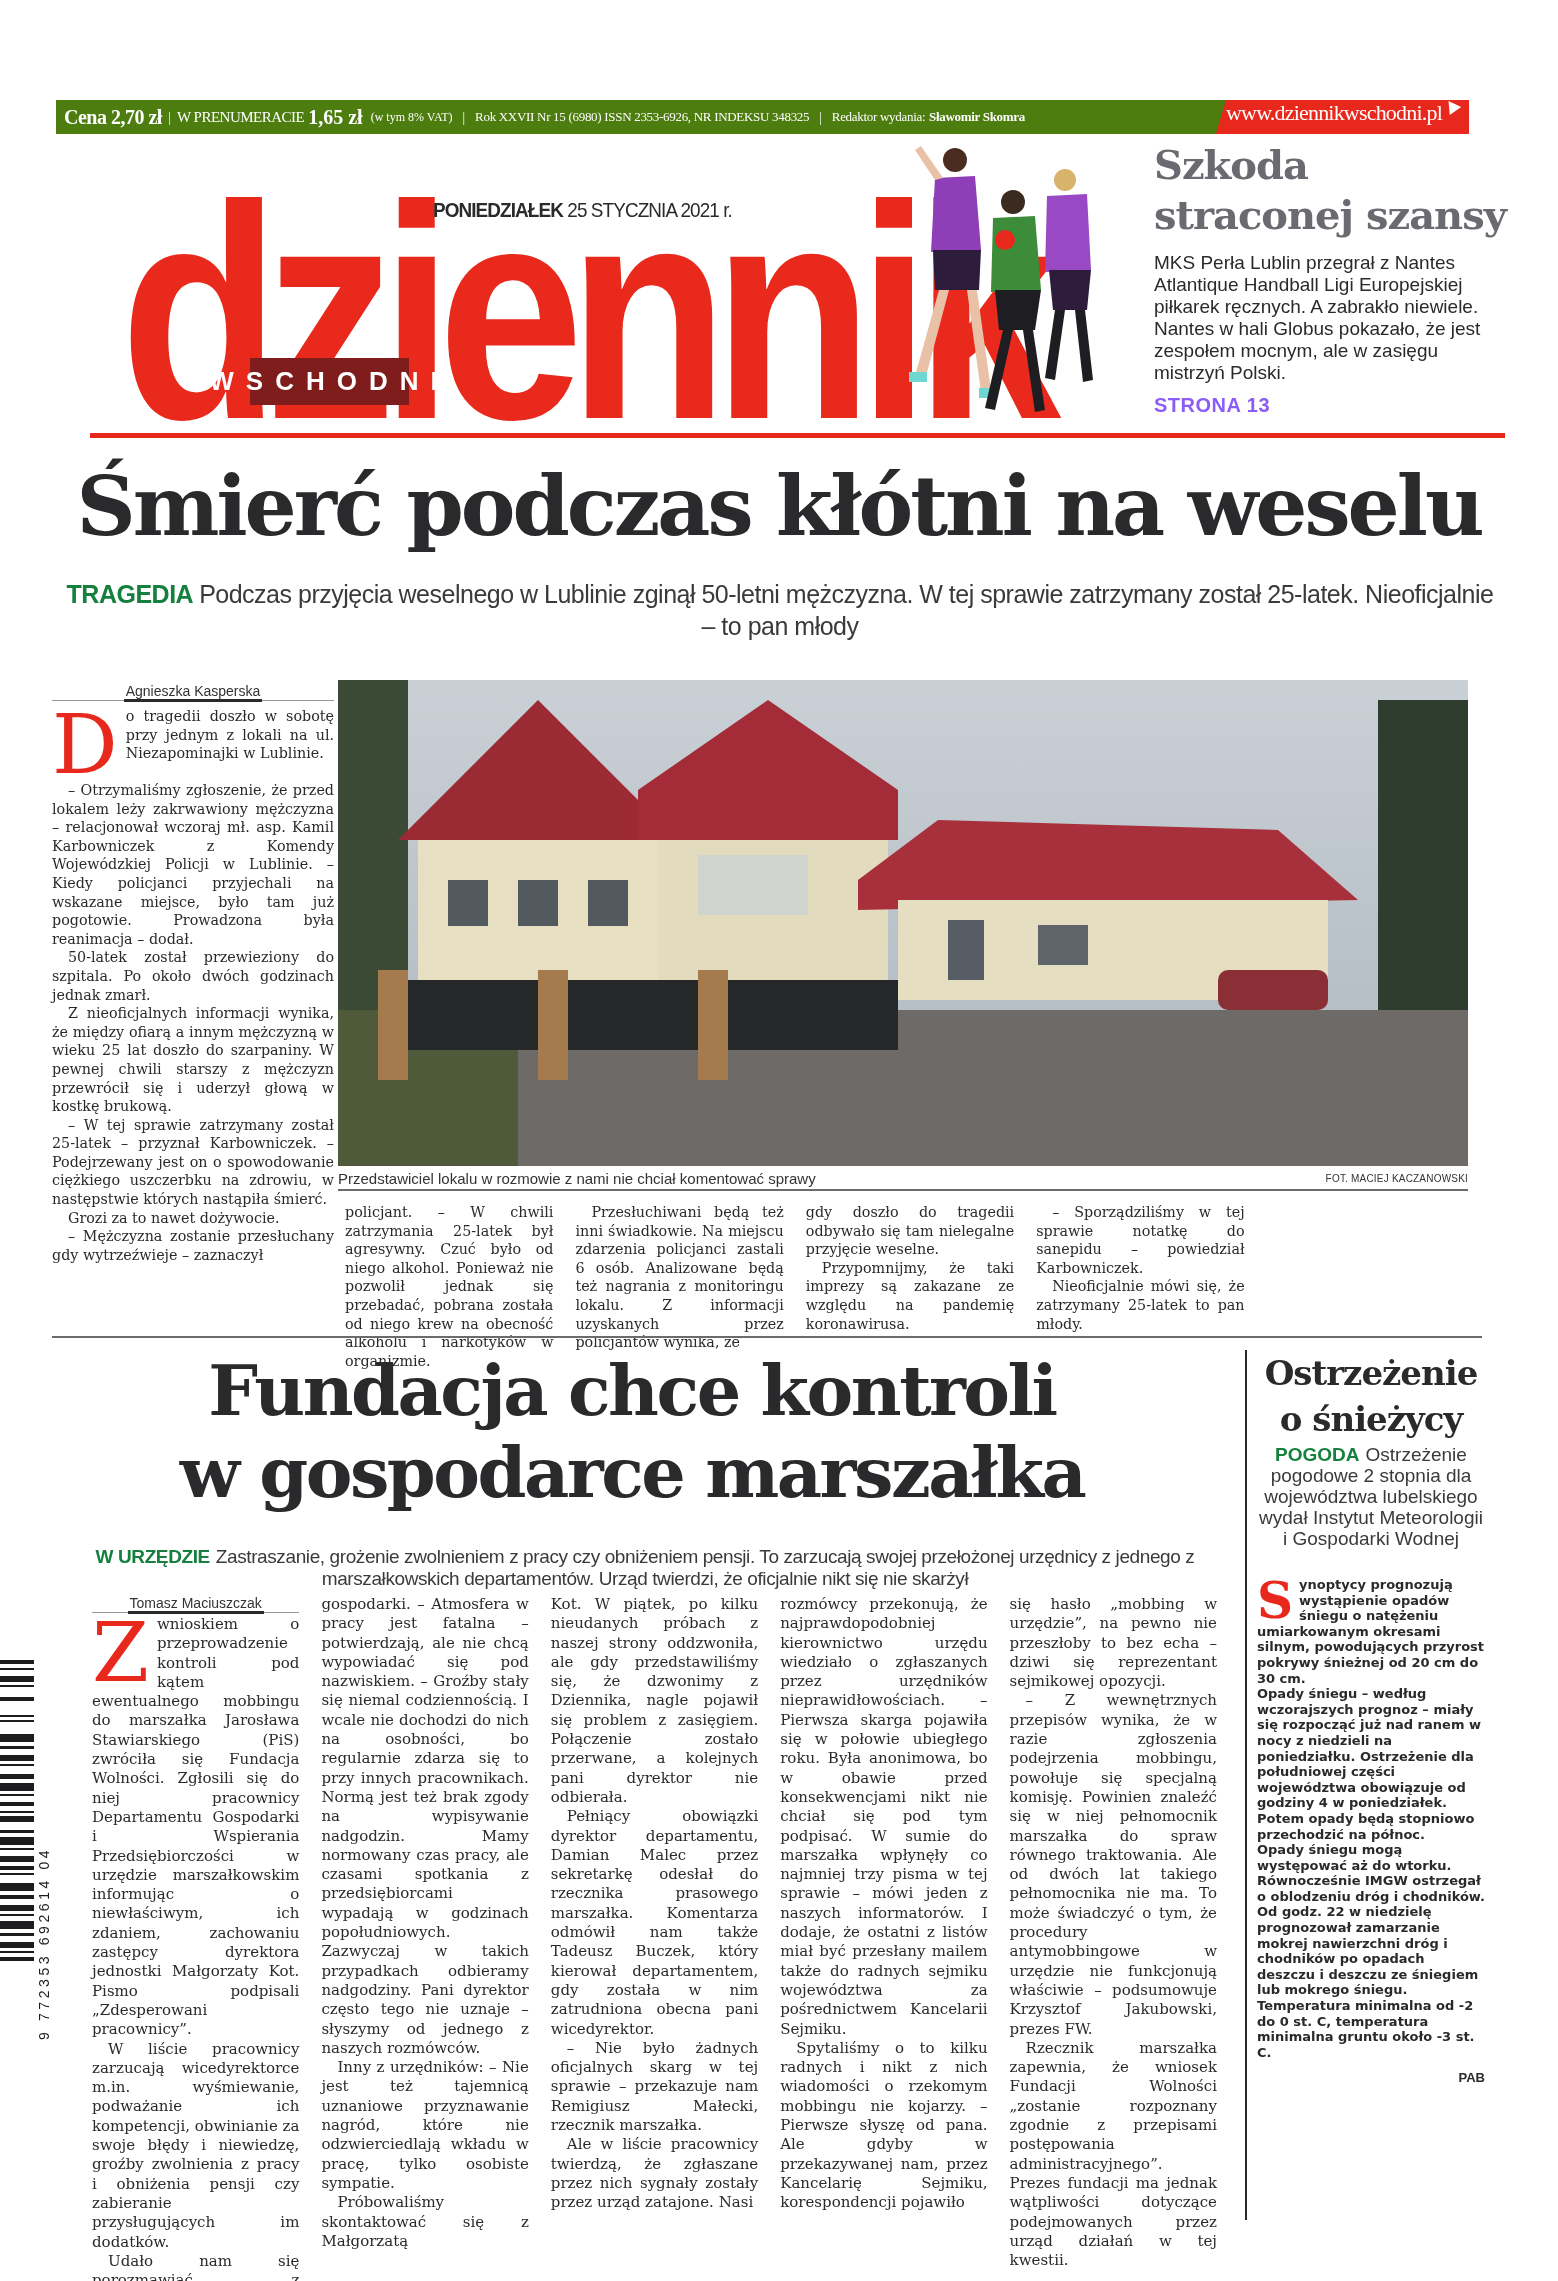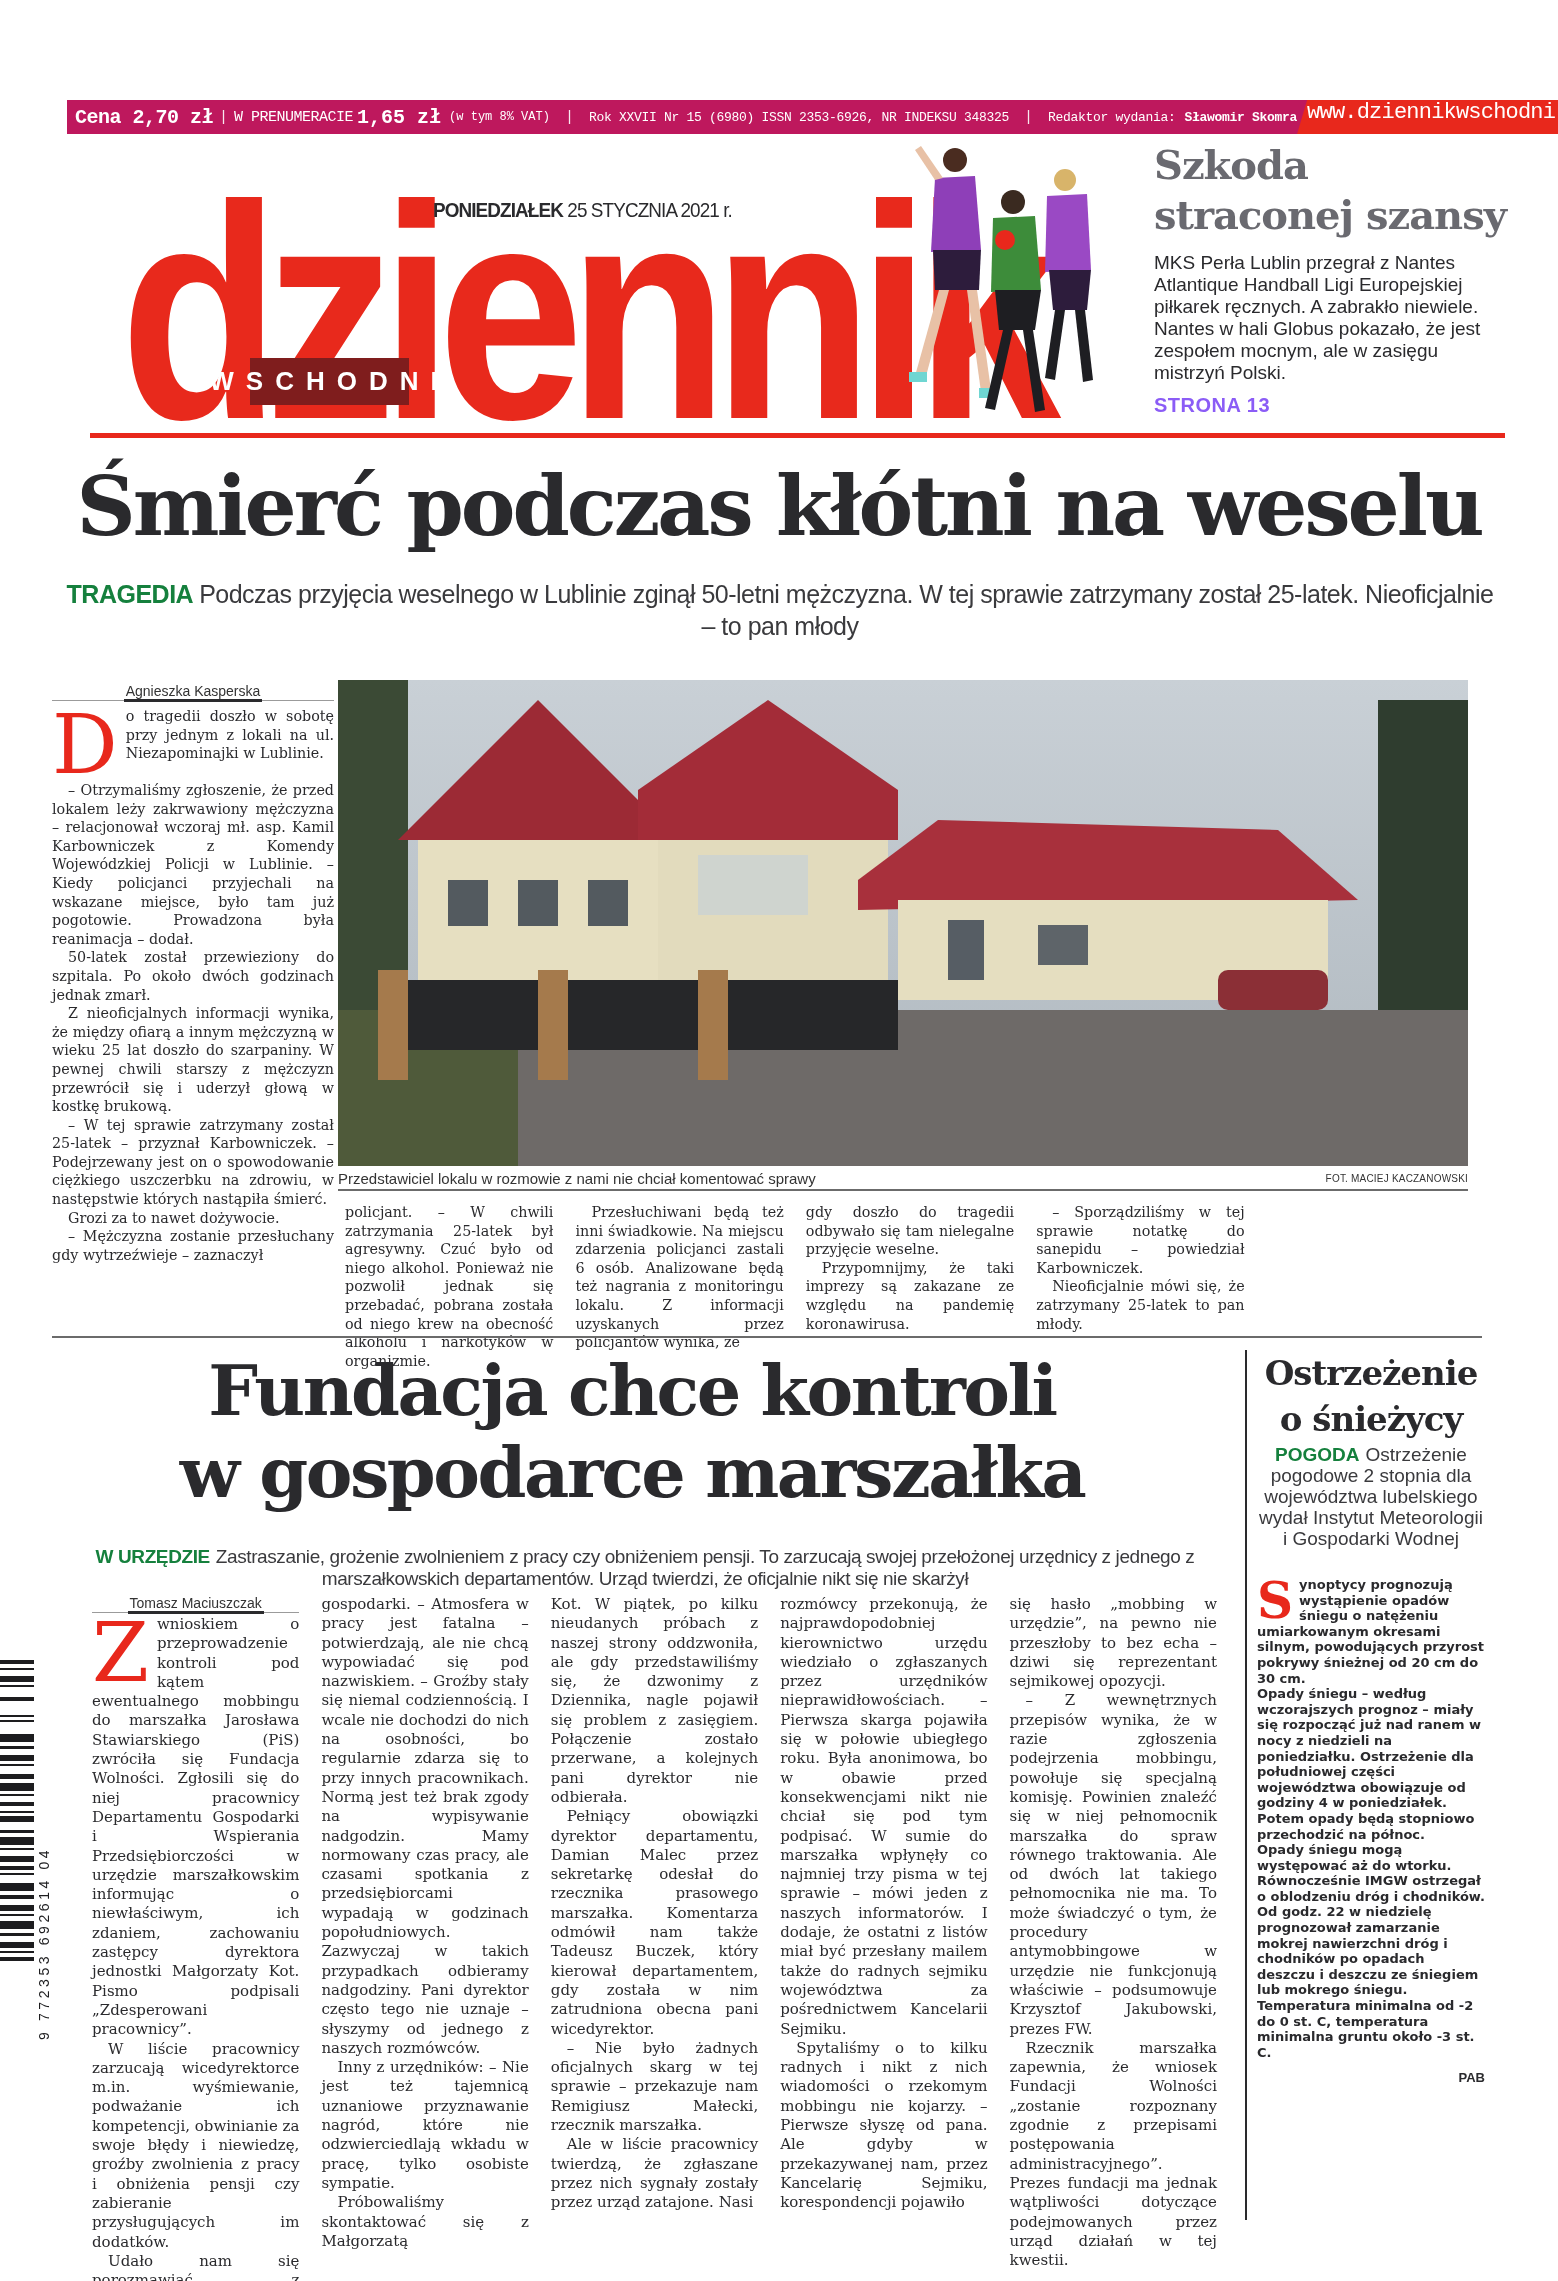--- a/index.html
+++ b/index.html
@@ -2,22 +2,22 @@
 <html><head>
 <meta charset="utf-8">
 <style>
   * { box-sizing: border-box; margin: 0; padding: 0; }
   html, body { width: 1558px; height: 2281px; background: #ffffff; overflow: hidden; }
   body { position: relative; font-family: "DejaVu Serif", serif; color: #2a2a2d; }
 
   
   .topbar {
     position: absolute; left: 56px; top: 100px; width: 1413px; height: 34px;
-    background: #be185d; color: #fff; display: flex; align-items: center;
-    font-family: Liberation Mono, monospace; font-size: 15px; white-space: nowrap; margin-left: 11px;
+    background: #4d7c0f; color: #fff; display: flex; align-items: center;
+    font-family: Liberation Serif, serif; font-size: 15px; white-space: nowrap;
   }
   .topbar .price { font-weight: bold; font-size: 20px; padding-left: 8px; letter-spacing: -0.5px; }
   .topbar .sep { padding: 0 6px; opacity: .9; }
   .topbar .sub-label { font-size: 15px; letter-spacing: -0.5px; }
   .topbar .sub-price { font-weight: bold; font-size: 20px; margin-left: 4px; }
   .topbar .vat { font-size: 12px; margin-left: 8px; }
   .topbar .small { font-size: 13px; letter-spacing: -0.3px; }
   .topbar .editor-name { font-weight: bold; }
   .topbar .url {
     margin-left: auto; background: #e8281c; height: 100%; display: flex; 

